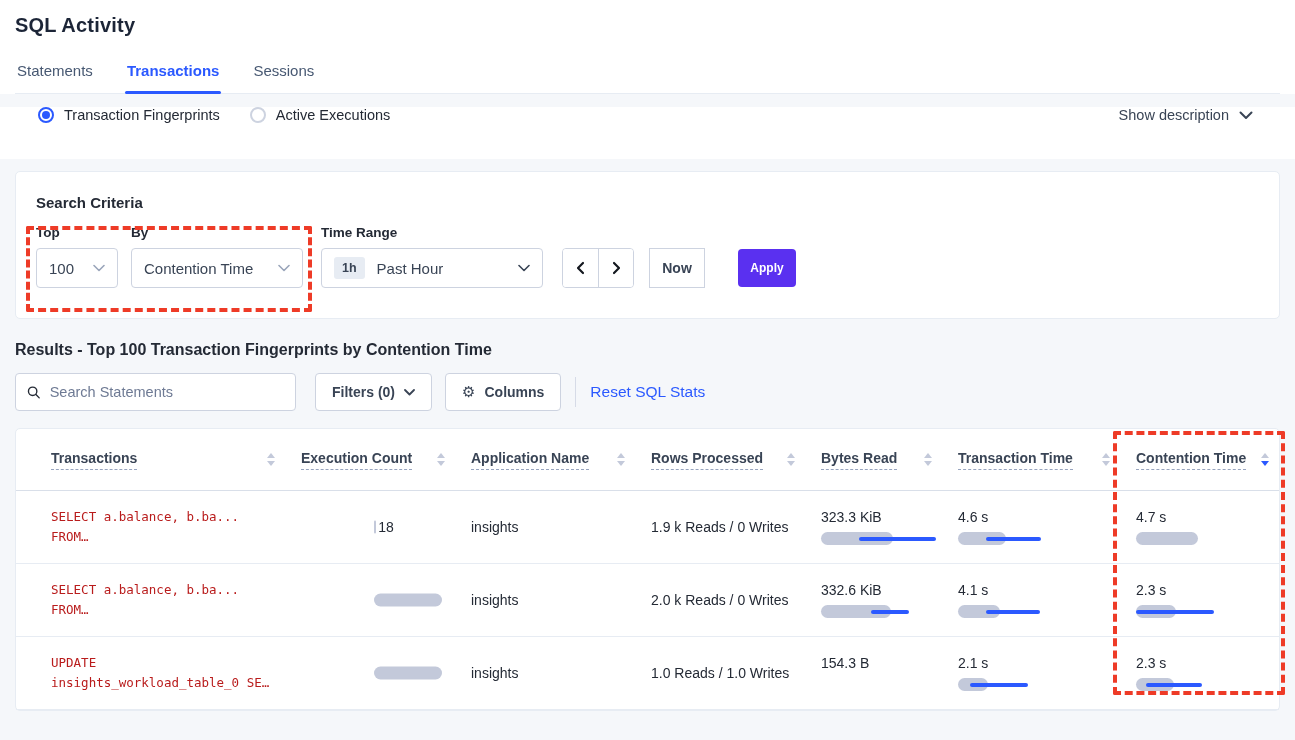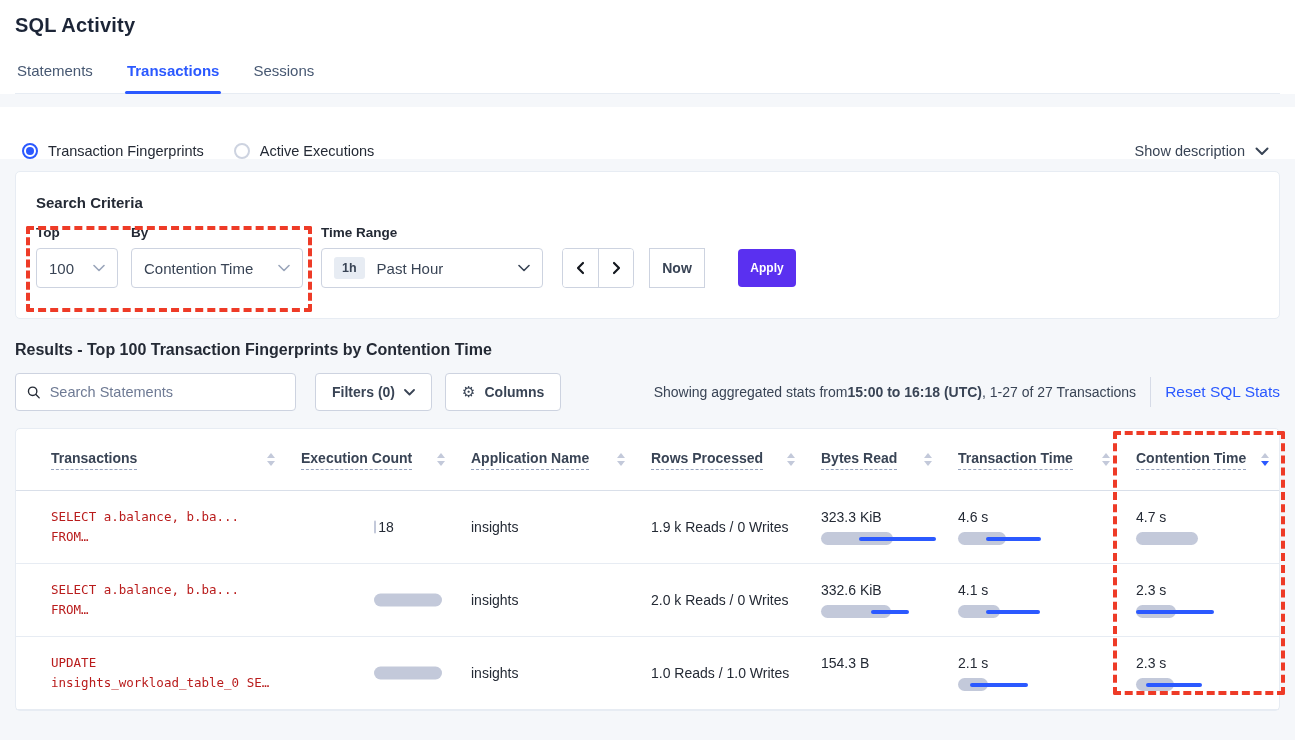--- a/index.html
+++ b/index.html
@@ -8,21 +8,21 @@
 
   
   .band-top{background:#fff;padding:14px 15px 0}
   .page-title{font-size:20px;font-weight:700;color:#1c2537;letter-spacing:.2px}
   .tabs{display:flex;gap:30px;margin-top:25px;border-bottom:1px solid #e7ecf3}
   .tab{position:relative;font-size:15px;color:#475872;padding:0 2px 14px;cursor:pointer}
   .tab.active{color:#2b59ff;font-weight:700}
   .tab.active::after{content:"";position:absolute;left:0;right:0;bottom:-1px;height:3px;background:#2b59ff;border-radius:2px}
 
   
-  .band-toggle{background:#fff;margin-top:13px;height:52px;display:flex;align-items:flex-end;padding:0 22px}
+  .band-toggle{background:#fff;margin-top:13px;height:52px;display:flex;align-items:flex-start;padding:0 38px}
   .radio-group{display:flex;align-items:center;gap:30px}
   .radio-opt{display:flex;align-items:center;gap:10px;font-size:14.5px;color:#242a35;cursor:pointer}
   .radio{width:16px;height:16px;border-radius:50%;position:relative;flex:0 0 auto}
   .radio.on{border:2px solid #2b59ff}
   .radio.on::after{content:"";position:absolute;left:2px;top:2px;width:8px;height:8px;border-radius:50%;background:#2b59ff}
   .radio.off{border:2px solid #cdd3e0}
   .show-desc{margin-left:auto;display:flex;align-items:center;gap:10px;font-size:14.5px;color:#394455;cursor:pointer;padding-right:4px}
 
   .content{padding:12px 15px 0}
 
@@ -197,25 +197,20 @@
     <button class="ctrl-btn filters-btn">
       <span>Filters (0)</span>
       <svg width="11" height="7" viewBox="0 0 11 7">
           <path d="M1 1 L5.5 5.5 L10 1" fill="none" stroke="#394455" stroke-width="1.8" stroke-linecap="round" stroke-linejoin="round"></path>
         </svg>
     </button>
     <button class="ctrl-btn columns-btn">
       <span class="gear">⚙</span>
       <span>Columns</span>
     </button>
-    <div class="stats">
-      <span>Showing aggregated stats from </span>
-        <b>15:00 to 16:18 (UTC)</b>
-        <span>, 1-27 of 27 Transactions</span>
-    </div>
     <div class="vdivider"></div>
     <div class="reset-link">Reset SQL Stats</div>
   </div>
 
   <div class="table-card">
     <div class="red-rect rect-contention"></div>
     <div class="thead">
         <div class="th c0">
      <span class="th-label">Transactions</span>
      <span class="sort">

